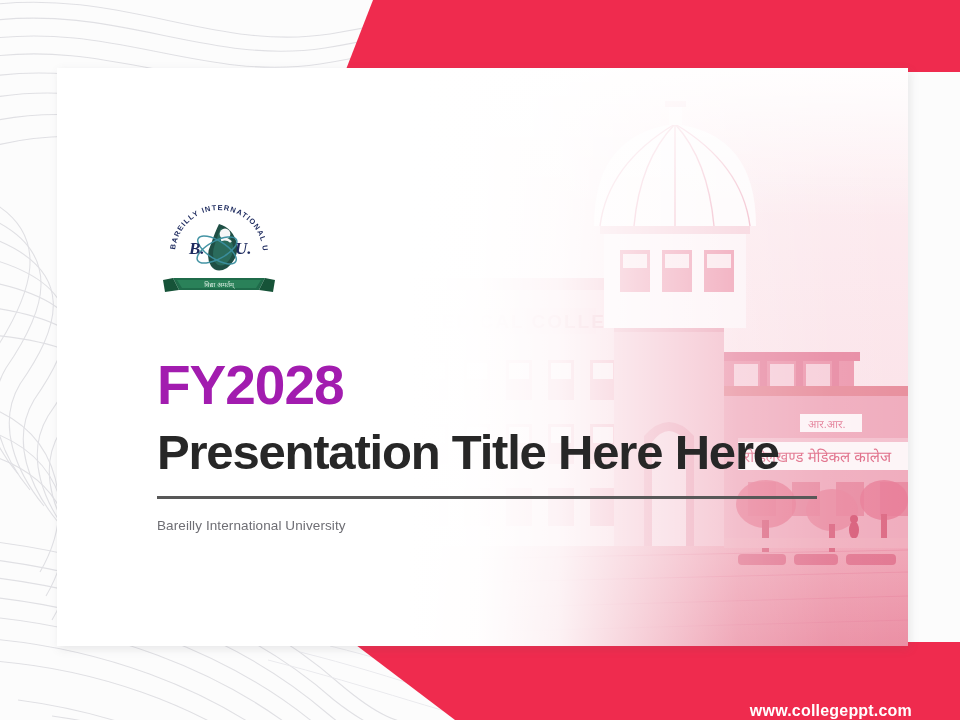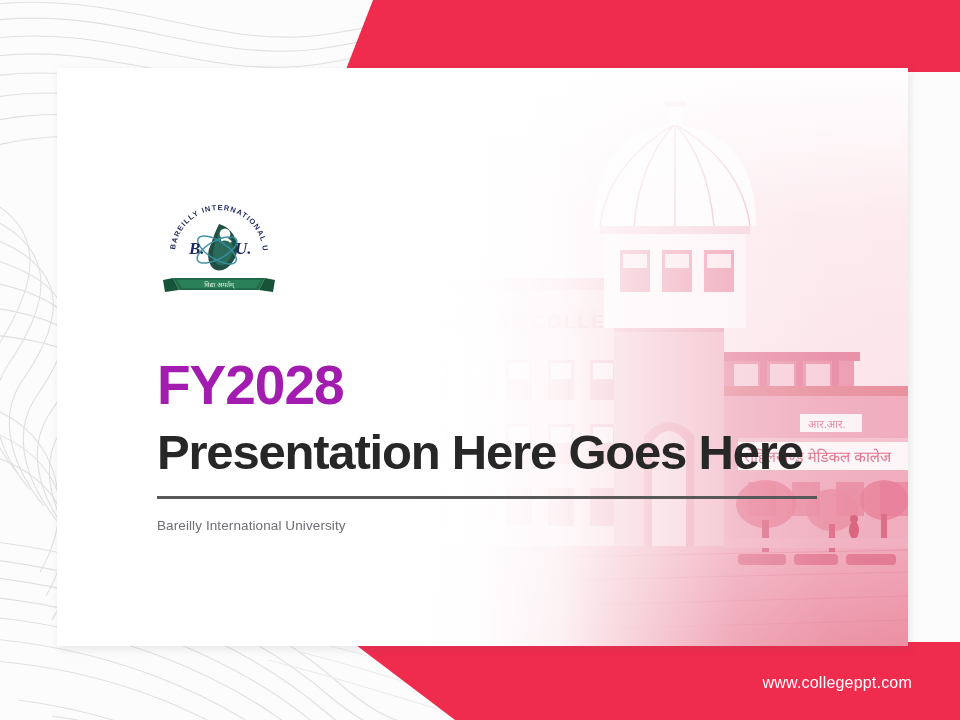--- a/index.html
+++ b/index.html
@@ -109,25 +109,26 @@
   .org-name {
     margin-top:19px;
     font-size:13.5px;
     color:#6e6e74;
     letter-spacing:0.1px;
   }
 
   
   .footer-url {
     position:absolute;
-    right:48px; bottom:28px;
+    right:48px; bottom:0;
     z-index:5;
     color:#ffffff;
     font-size:16px;
     letter-spacing:0.2px;
+    font-weight:bold;
   }
 </style>
 </head>
 <body>
 
 <div id="slide">
 
   <div class="bg-texture">
     <svg class="contour-svg" viewBox="0 0 960 720" preserveAspectRatio="none">
       <g fill="none" stroke="#dfdfe3" stroke-width="1.1" opacity="0.95">
@@ -357,21 +358,21 @@
 
       <path d="M16,82 L108,82 L102,94 L22,94 Z" fill="#1f6b4a"></path>
       <path d="M16,82 L22,94 L8,96 L6,84 Z" fill="#165338"></path>
       <path d="M108,82 L102,94 L116,96 L118,84 Z" fill="#165338"></path>
       <path d="M20,84 L104,84 L99,92 L25,92 Z" fill="#2a8159"></path>
       <text x="62" y="91" text-anchor="middle" font-family="Liberation Sans, sans-serif" font-size="6.6" fill="#dff0e5">विद्या अमर्तम्</text>
     </svg>
 
     <div class="text-block">
       <div class="fiscal-year">FY2028</div>
-      <div class="main-title">Presentation Here Goes Here</div>
+      <div class="main-title">Presentation Title Here Here</div>
       <div class="rule"></div>
       <div class="org-name">Bareilly International University</div>
     </div>
 
   </div>
 
   <div class="footer-url">www.collegeppt.com</div>
 
 </div>
 

